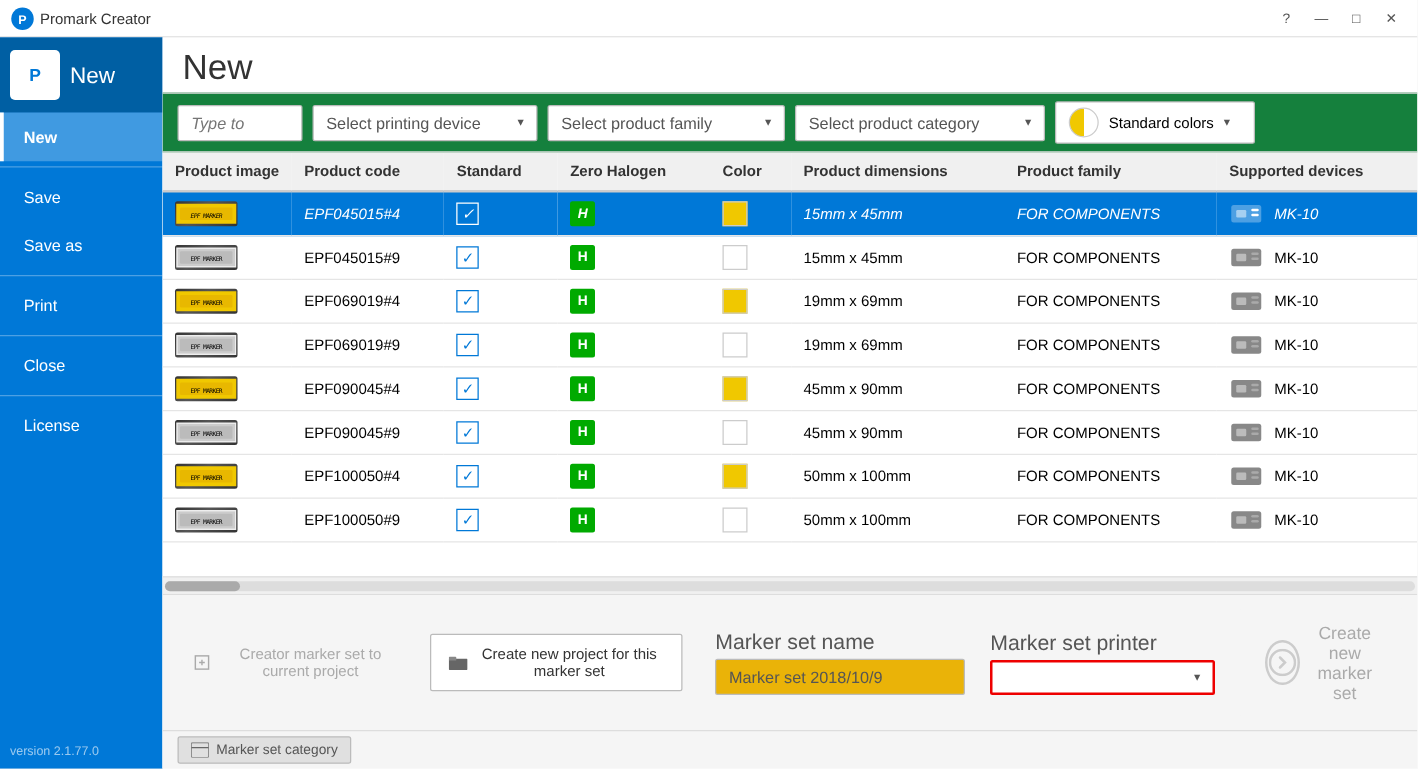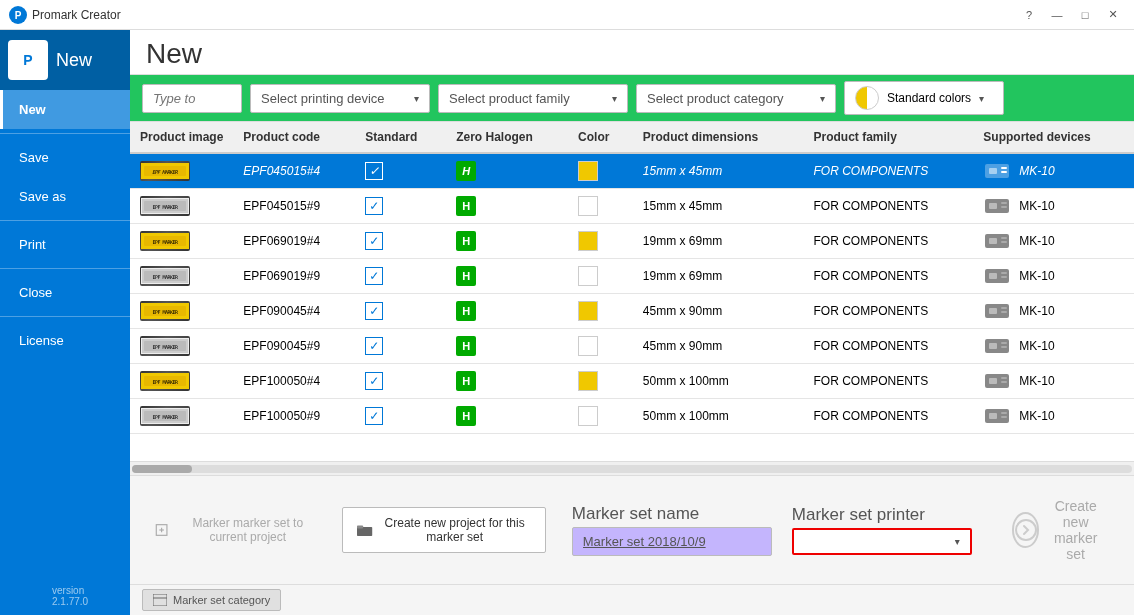--- a/index.html
+++ b/index.html
@@ -63,21 +63,21 @@
     .page-title-bar {
       padding: 8px 16px 4px 16px;
       font-size: 28px; font-weight: 300; color: #333;
     }
 
     
     .filter-bar {
       display: flex;
       gap: 8px;
       padding: 6px 12px;
-      background: #22c55e;
+      background: #15803d;
       border-bottom: 1px solid #ddd;
       border-top: 1px solid #ddd;
       align-items: center;
     }
     .filter-input {
       border: 1px solid #bbb;
       border-radius: 2px;
       padding: 6px 10px;
       font-size: 13px;
       color: #aaa;
@@ -221,22 +221,21 @@
 
     .marker-set-name-area { display: flex; flex-direction: column; margin-left: 16px; }
     .marker-set-label { font-size: 17px; color: #555; margin-bottom: 3px; }
     .marker-set-input {
       border: 1px solid #bbb;
       border-radius: 2px;
       padding: 6px 10px;
       font-size: 13px;
       color: #555;
       width: 200px;
-      background: #c4b5fd;
-      text-decoration: underline;
+      background: #eab308;
     }
 
     .marker-set-printer-area { display: flex; flex-direction: column; margin-left: 10px; }
     .marker-printer-select {
       border: 2px solid #e00;
       border-radius: 2px;
       padding: 6px 10px;
       font-size: 13px;
       color: #555;
       width: 180px;
@@ -269,21 +268,21 @@
       display: flex; align-items: center; gap: 6px;
       padding: 4px 10px;
       background: #e0e0e0;
       border: 1px solid #bbb;
       color: #555;
       font-size: 11px;
       cursor: pointer;
       border-radius: 2px;
     }
 
-    .version-text { font-size: 10px; color: #888; margin-top: 4px; margin-left: 44px; }
+    .version-text { font-size: 10px; color: #888; margin-top: 4px; }
 
     
     .table-wrapper::-webkit-scrollbar { width: 12px; }
     .table-wrapper::-webkit-scrollbar-track { background: #f0f0f0; }
     .table-wrapper::-webkit-scrollbar-thumb { background: #bbb; border-radius: 6px; }
   </style>
 </head>
 <body>
 
 <div class="title-bar">
@@ -653,21 +652,21 @@
     </div>
 
     <div class="bottom-panel">
 
       <button class="attach-btn">
         <svg width="20" height="20" viewBox="0 0 20 20">
           <rect x="3" y="3" width="14" height="14" fill="none" stroke="#aaa" stroke-width="1.5"></rect>
           <line x1="7" y1="10" x2="13" y2="10" stroke="#aaa" stroke-width="1.5"></line>
           <line x1="10" y1="7" x2="10" y2="13" stroke="#aaa" stroke-width="1.5"></line>
         </svg>
-        <span>Marker marker set to current project</span>
+        <span>Creator marker set to current project</span>
       </button>
 
       <button class="create-project-btn">
         <svg width="20" height="16" viewBox="0 0 20 16">
           <rect x="0" y="4" width="20" height="12" rx="1" fill="#666"></rect>
           <rect x="0" y="2" width="8" height="4" rx="1" fill="#888"></rect>
         </svg>
         <span>Create new project for this marker set</span>
       </button>
 

